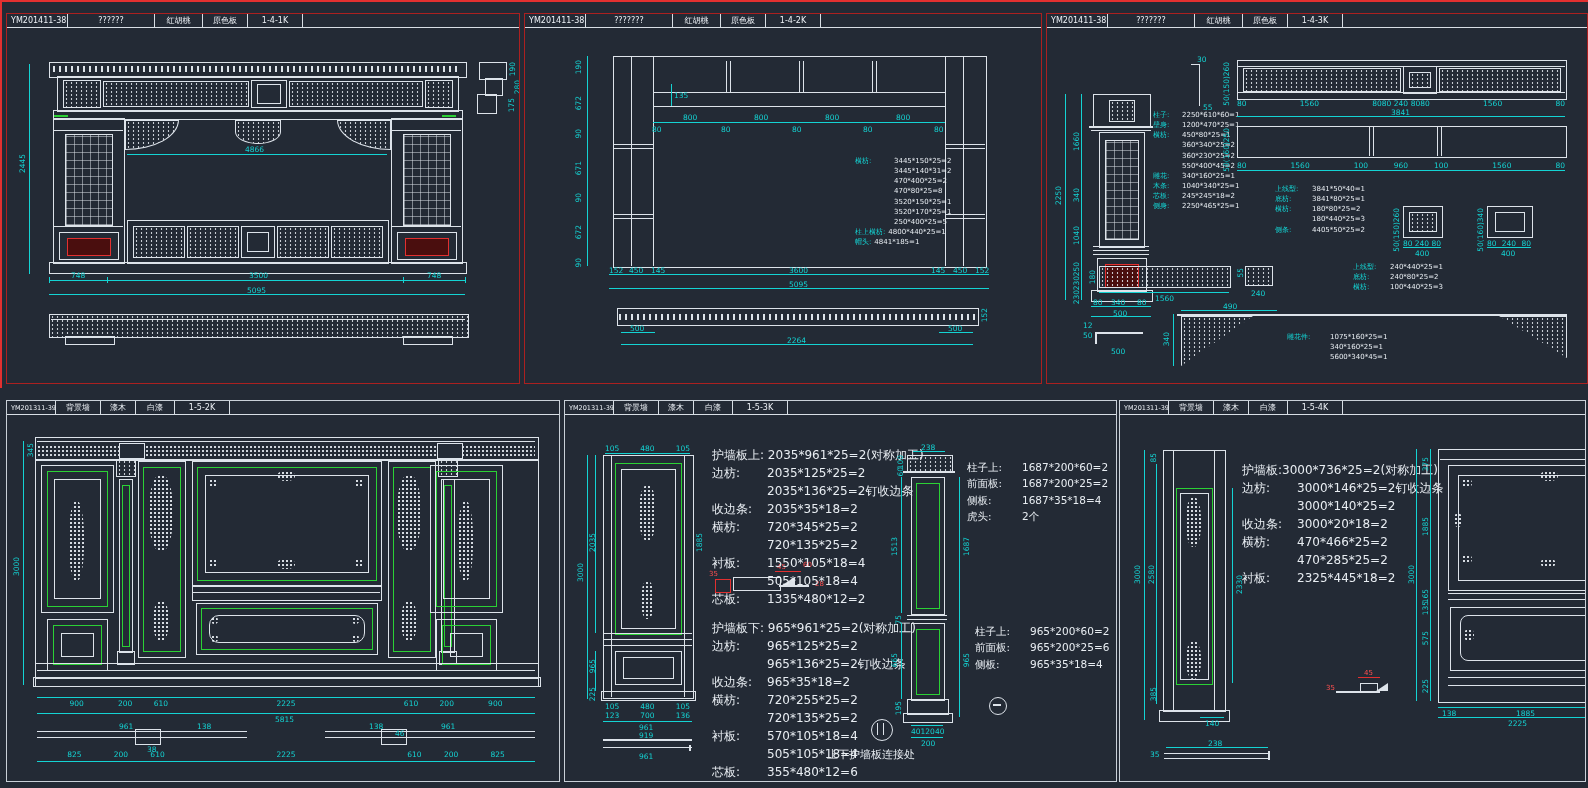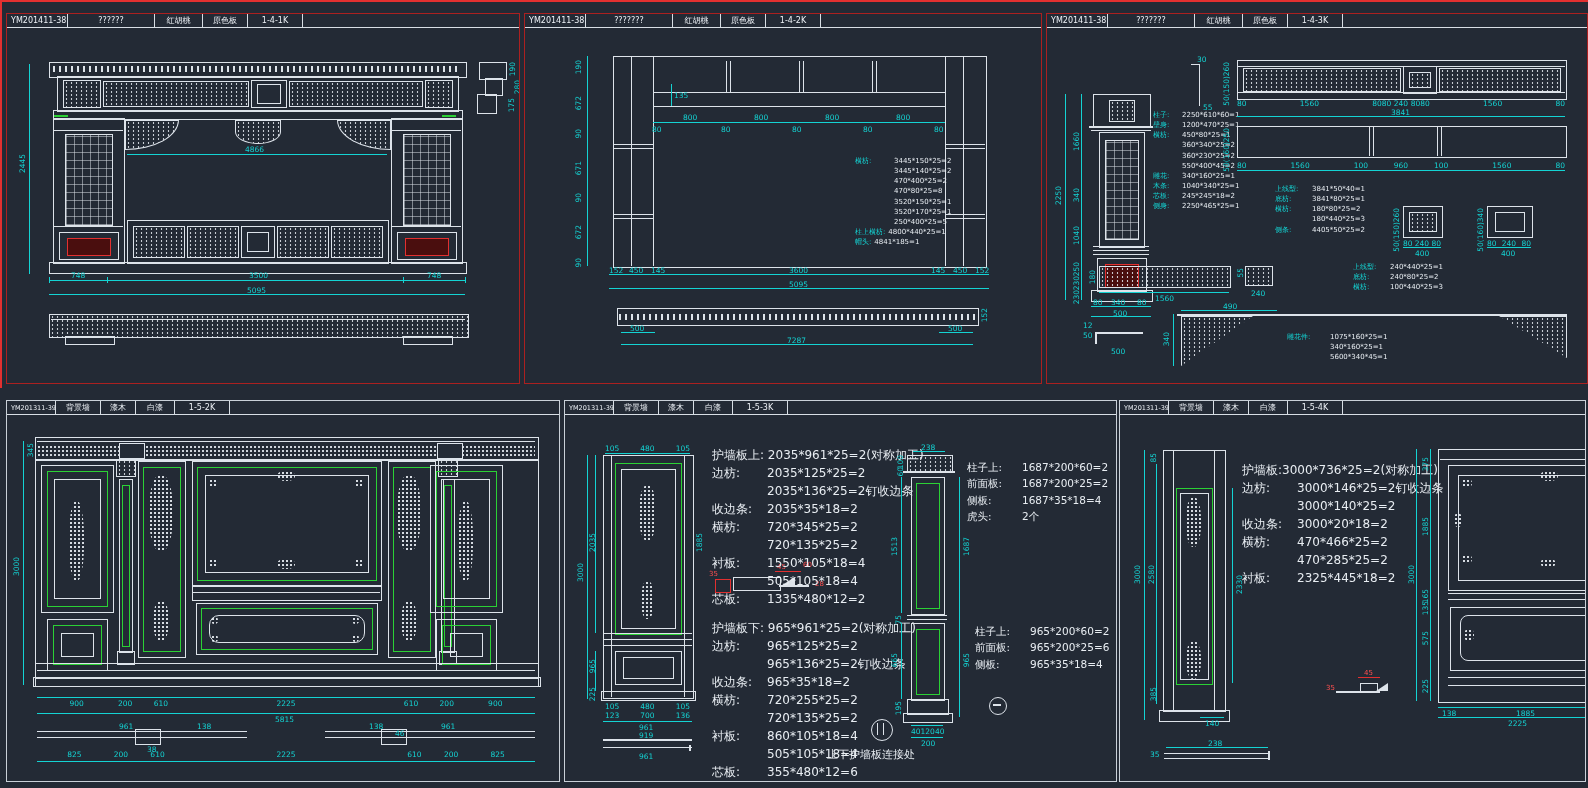--- a/index.html
+++ b/index.html
@@ -168,21 +168,21 @@
     <span class="dl" style="left:338px;top:112px">80</span>
     <span class="dl" style="left:371px;top:100px">800</span>
     <span class="dl" style="left:409px;top:112px">80</span>
     <div class="txt n7" style="left:330px;top:142px">
       <div class="row">
           <span class="tl" style="width:36px">横枋:</span>
           <span class="tv">3445*150*25=2</span>
         </div>
       <div class="row">
           <span class="tl" style="width:36px"></span>
-          <span class="tv">3445*140*25=2</span>
+          <span class="tv">3445*140*31=2</span>
         </div>
       <div class="row">
           <span class="tl" style="width:36px"></span>
           <span class="tv">470*400*25=2</span>
         </div>
       <div class="row">
           <span class="tl" style="width:36px"></span>
           <span class="tv">470*80*25=8</span>
         </div>
       <div class="row">
@@ -217,21 +217,21 @@
     <div class="cl" style="left:84px;top:274px;width:380px;height:1px"></div>
     <span class="dl" style="left:264px;top:267px">5095</span>
     <div class="box" style="left:92px;top:294px;width:360px;height:16px"></div>
     <div class="dent" style="left:94px;top:300px;width:356px;height:6px"></div>
     <span class="dl v" style="left:456px;top:294px">152</span>
     <div class="cl" style="left:96px;top:318px;width:34px;height:1px"></div>
     <span class="dl" style="left:105px;top:311px">500</span>
     <div class="cl" style="left:414px;top:318px;width:34px;height:1px"></div>
     <span class="dl" style="left:423px;top:311px">500</span>
     <div class="cl" style="left:96px;top:330px;width:352px;height:1px"></div>
-    <span class="dl" style="left:262px;top:323px">7287</span>
+    <span class="dl" style="left:262px;top:323px">2264</span>
   </div>
 
   <div class="sheet" style="left:1046px;top:13px;width:540px;height:369px">
     <div class="tbar">
       <span class="tc" style="width:52px">YM201411-387</span>
       <span class="tc" style="width:78px">???????</span>
       <span class="tc" style="width:39px">红胡桃</span>
       <span class="tc" style="width:36px">原色板</span>
       <span class="tc" style="width:46px">1-4-3K</span>
       <span class="tc f"></span>
@@ -660,21 +660,21 @@
       <div class="row">
           <span class="tl" style="width:52px">横枋:</span>
           <span class="tv">720*255*25=2</span>
         </div>
       <div class="row">
           <span class="tl" style="width:52px"></span>
           <span class="tv">720*135*25=2</span>
         </div>
       <div class="row">
           <span class="tl" style="width:52px">衬板:</span>
-          <span class="tv">860*105*18=4</span>
+          <span class="tv">570*105*18=4</span>
         </div>
       <div class="row">
           <span class="tl" style="width:52px"></span>
           <span class="tv">505*105*18=4</span>
         </div>
       <div class="row">
           <span class="tl" style="width:52px">芯板:</span>
           <span class="tv">355*480*12=6</span>
         </div>
     </div>

